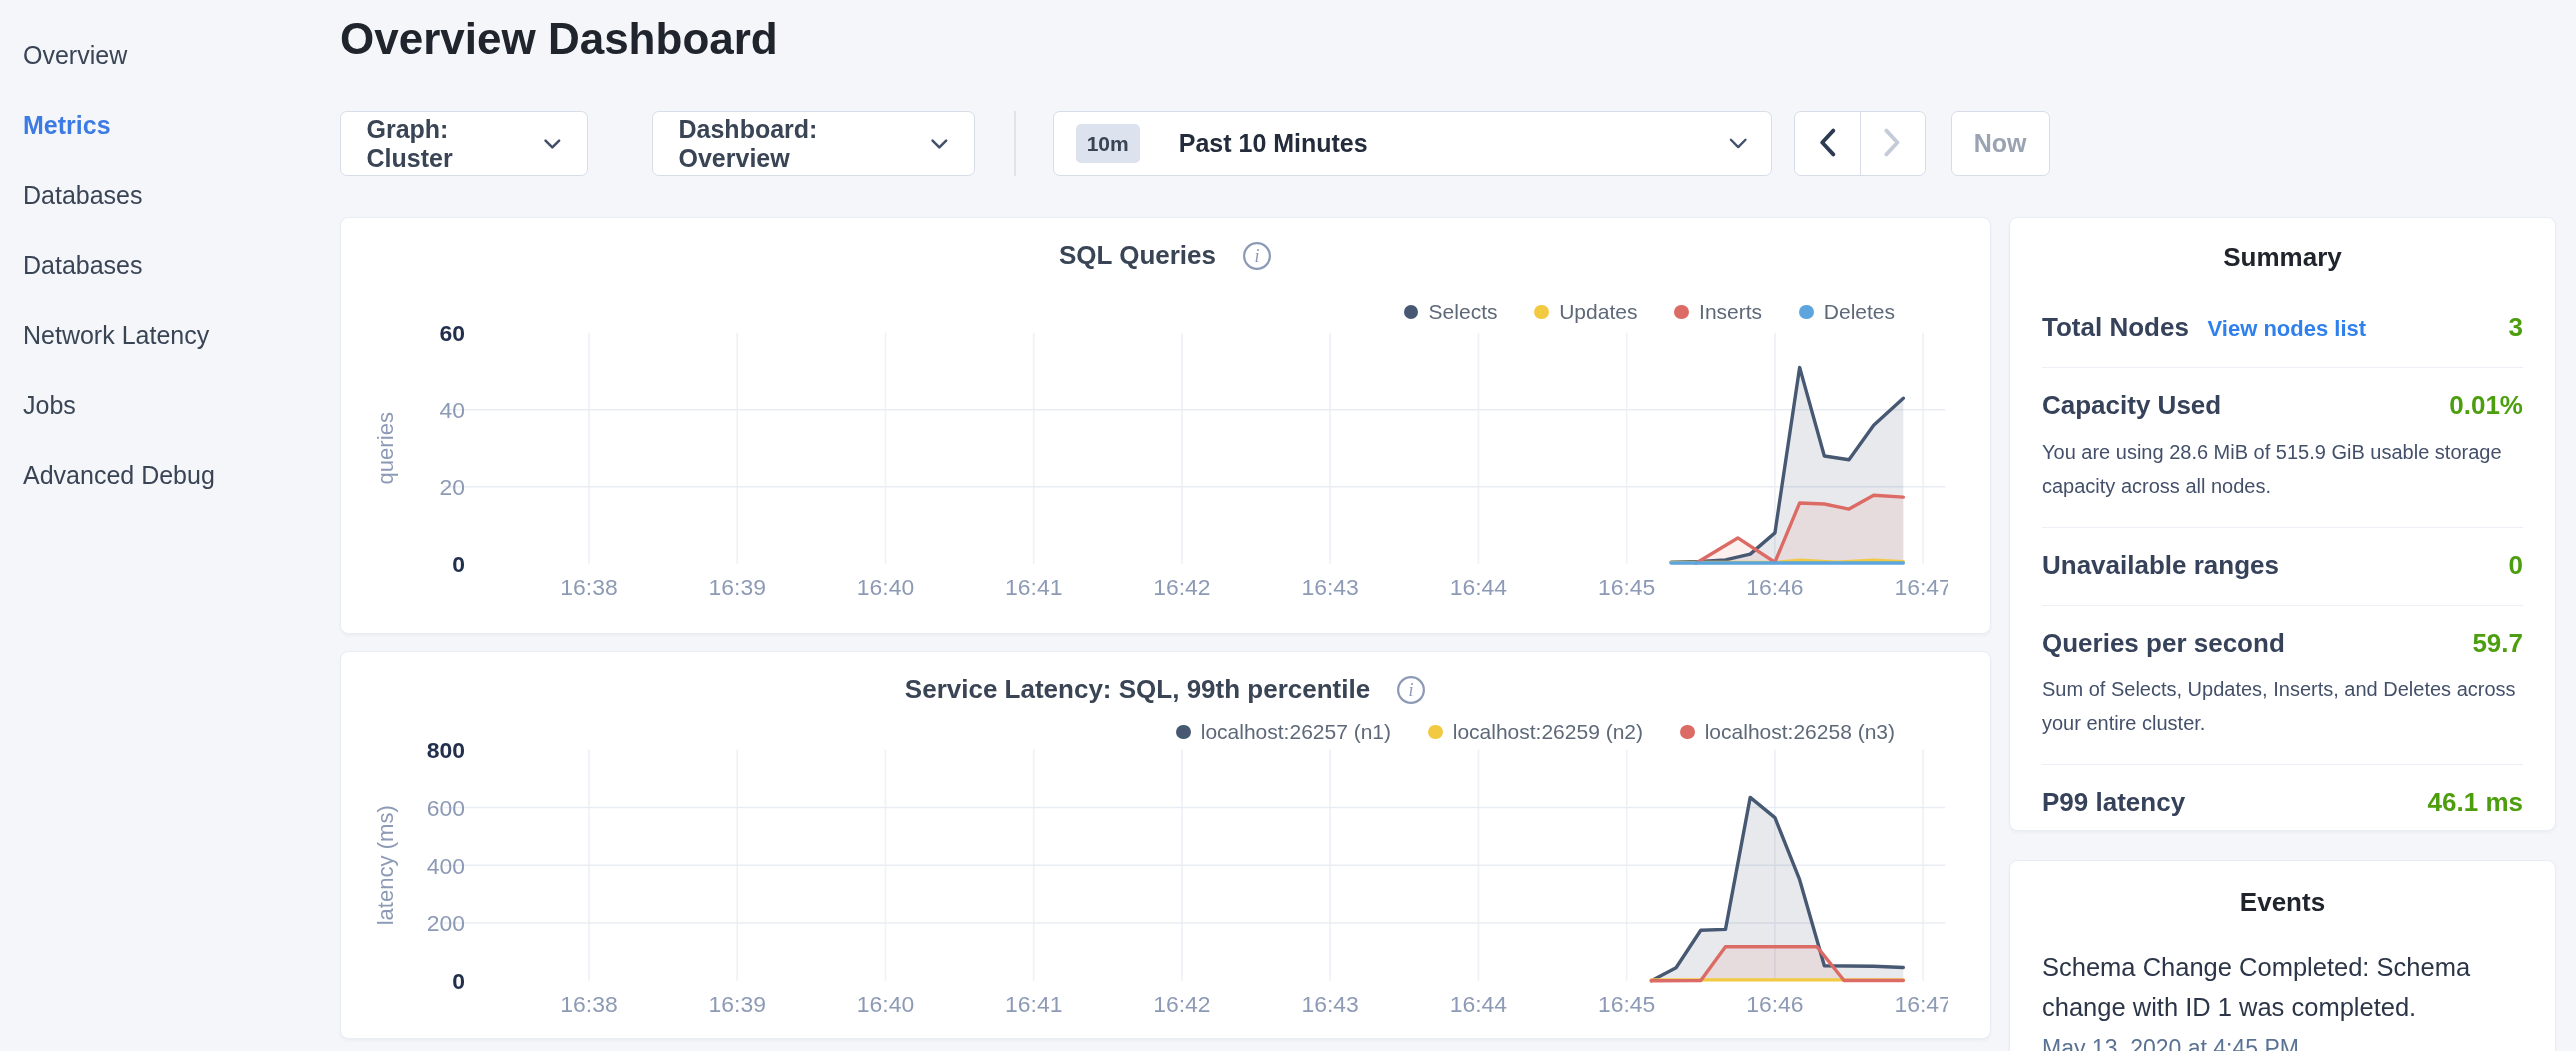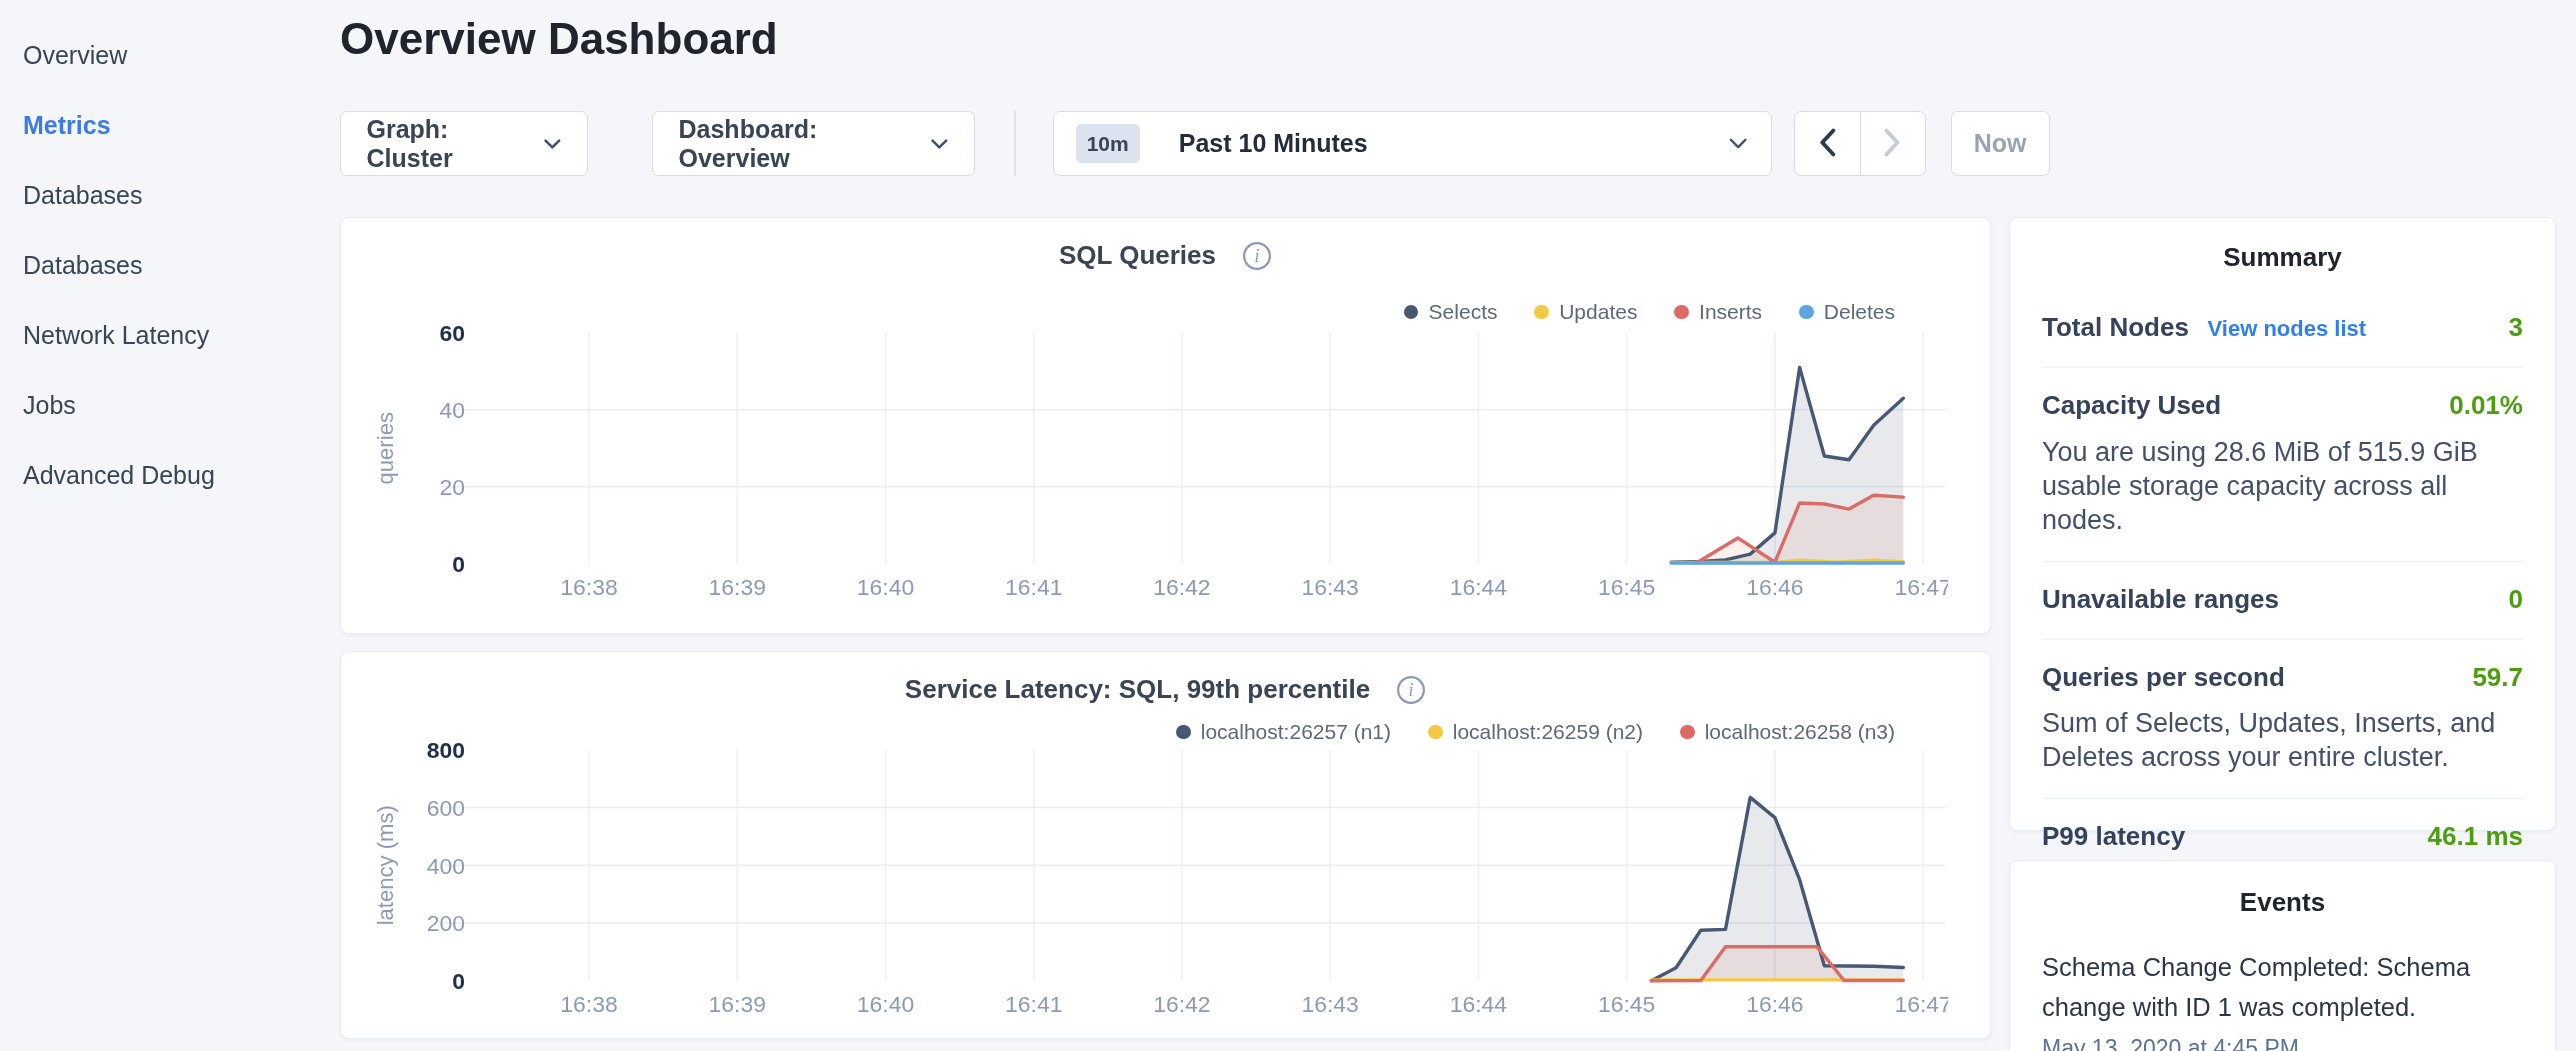--- a/index.html
+++ b/index.html
@@ -60,21 +60,21 @@
   .summary-card{top:217px;height:614px;padding:24px 32px 0 32px}
   .events-card{top:860px;height:255px;padding:25.5px 32px 0 32px}
   .side-card-title{text-align:center;font-size:26px;font-weight:bold;color:var(--dark)}
   .sum-rows{margin-top:17px}
   .sum-row{padding:22px 0 24px 0}
   .sum-row + .sum-row{border-top:1.7px solid #eceff5}
   .sum-line{display:flex;align-items:baseline}
   .sum-label{font-size:26px;font-weight:bold;color:#36425a}
   .sum-link{font-size:22px;font-weight:bold;color:#2f80ed;margin-left:18.7px;cursor:pointer;text-decoration:none}
   .sum-value{margin-left:auto;font-size:26px;font-weight:bold;color:var(--green)}
-  .sum-subtext{font-size:27px;color:var(--sub);line-height:34px;margin-top:13.6px}
+  .sum-subtext{font-size:20px;color:var(--sub);line-height:34px;margin-top:13.6px}
   .events-list{margin-top:29px}
   .event-text{font-size:25.5px;color:#2c3648;line-height:40px}
   .event-time{font-size:23px;color:#5a7294;margin-top:8.5px}
   
   .chev svg, .info-icon svg{display:block}
 </style>
 </head>
 <body>
 
 <nav class="sidebar" id="nav">

